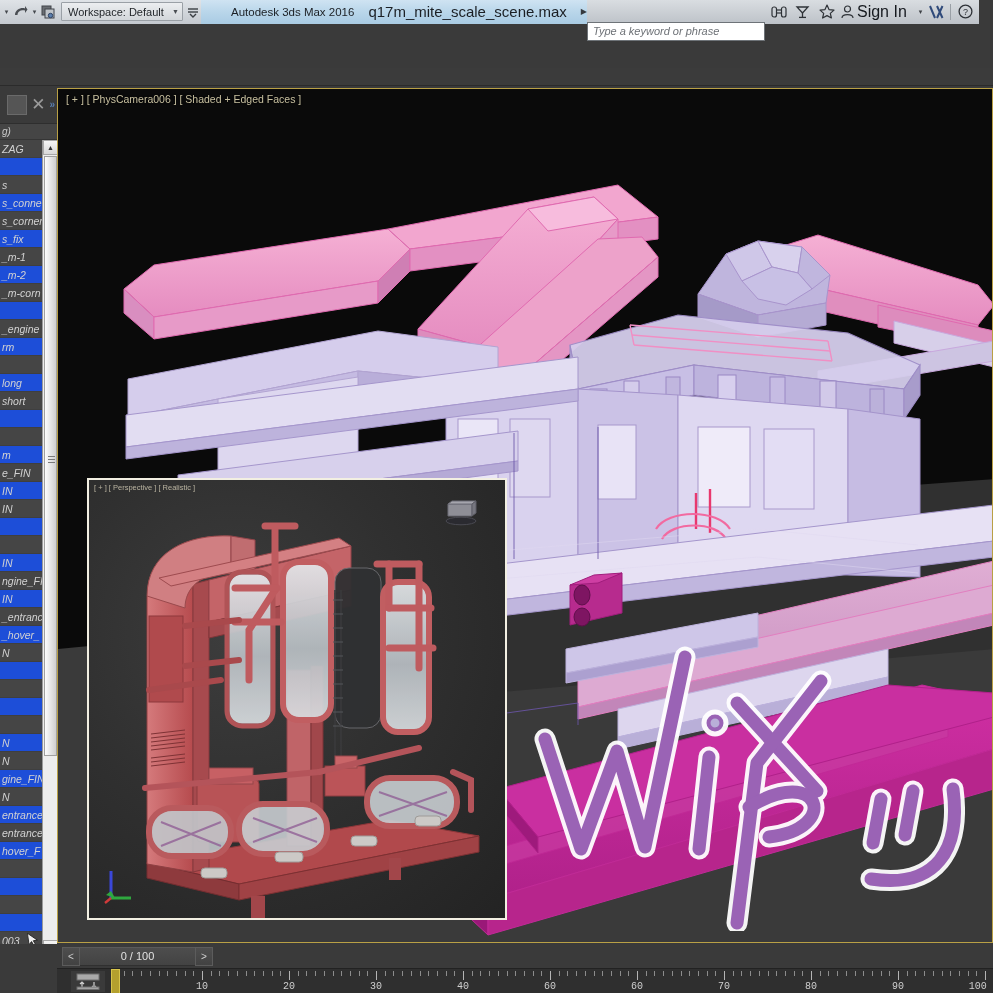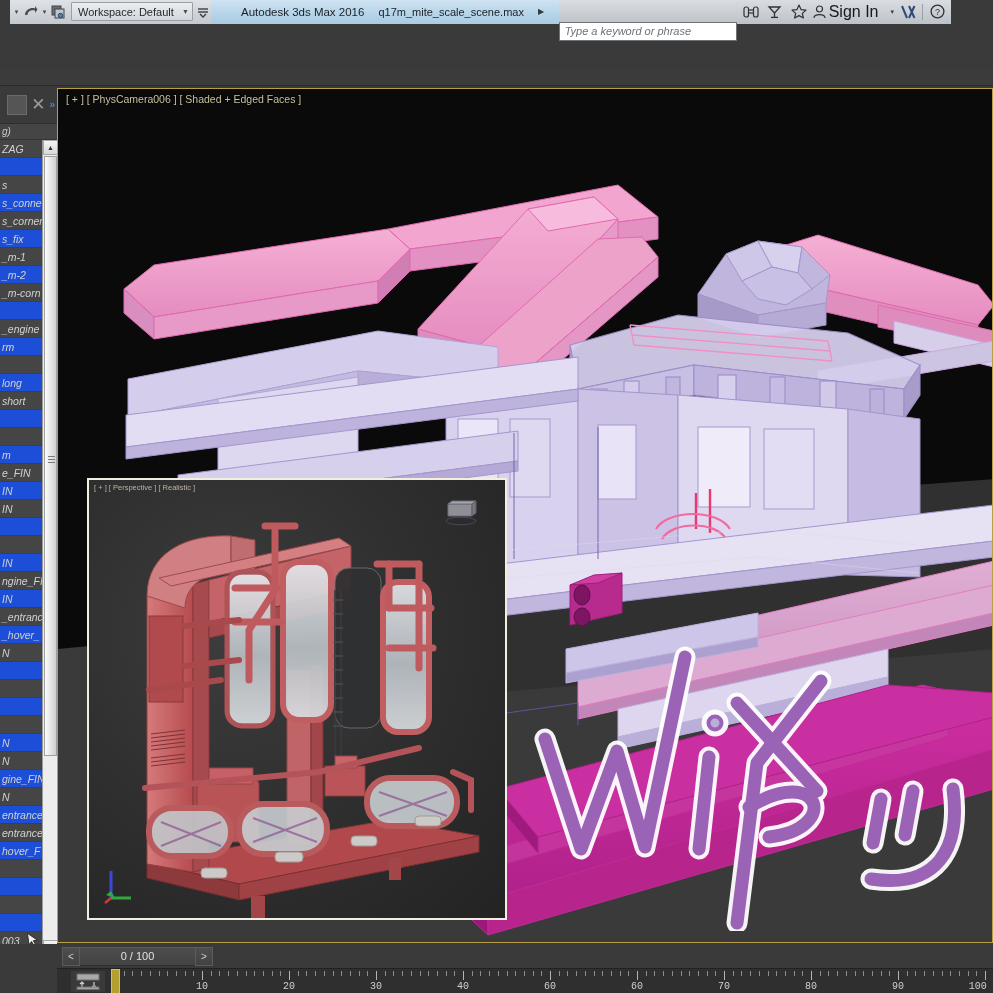--- a/index.html
+++ b/index.html
@@ -8,21 +8,21 @@
     width: 993px; height: 993px;
     overflow: hidden;
     background: #3a3a3a;
     font-family: "Liberation Sans", sans-serif;
     -webkit-font-smoothing: antialiased;
   }
   #app { position: relative; width: 993px; height: 993px; }
 
   
   .titlebar {
-    position: absolute; left: 10px; top: 0; width: 941px; height: 24px;
+    position: absolute; left: 0; top: 0; width: 941px; height: 24px;
     background: linear-gradient(to bottom, #d9dde1 0%, #c8ccd2 45%, #bdc2c8 55%, #d3d7dc 100%);
     border-bottom: 1px solid #8e9399;
     display: flex; align-items: center;
   }
   .qat { display: flex; align-items: center; height: 24px; padding-left: 2px; gap: 1px;
          background: linear-gradient(to bottom,#dfe3e7,#c4c9cf); }
   .qat-btn {
     width: 17px; height: 20px; display: flex; align-items: center; justify-content: center;
     color: #3b3f44;
   }
@@ -38,21 +38,21 @@
   .ws-combo .caret { font-size: 7px; color: #4a4e53; }
   .qat-overflow { width: 16px; height: 20px; display:flex; align-items:center; justify-content:center;
                   color:#3b3f44; font-size:11px; margin-left:1px;}
   .title-center {
     flex: 1; height: 24px; display: flex; align-items: center; justify-content: flex-start;
     background: linear-gradient(to bottom,#cfe3f2 0%, #b9d6ea 50%, #a9cbe3 100%);
     padding-left: 0;
   }
   .title-gap { width: 30px; height: 24px; }
   .app-title { font-size: 11.5px; color: #1b1f24; white-space: nowrap; }
-  .doc-title { font-size: 11px; color: #1b1f24; margin-left: 14px; white-space: nowrap; }
+  .doc-title { font-size: 15px; color: #1b1f24; margin-left: 14px; white-space: nowrap; }
   .doc-caret { margin-left: 14px; font-size: 8px; color: #35393e; }
   .title-right { display: flex; align-items: center; height: 24px; gap: 4px; padding-right: 4px;
                  background: linear-gradient(to bottom,#d9dde1,#bdc2c8); }
   .search-box {
     width: 178px; height: 19px; background: #fff; border: 1px solid #6e7378;
     display: flex; align-items: center; padding-left: 5px;
     font-size: 11px; font-style: italic; color: #6d7176; margin-top: 39px;
   }
   .tb-icon { width: 20px; height: 20px; display: flex; align-items: center; justify-content: center; color: #2e3237; }
   .signin { font-size: 16px; color: #15191e; white-space: nowrap; display:flex; align-items:center; gap:3px;}

